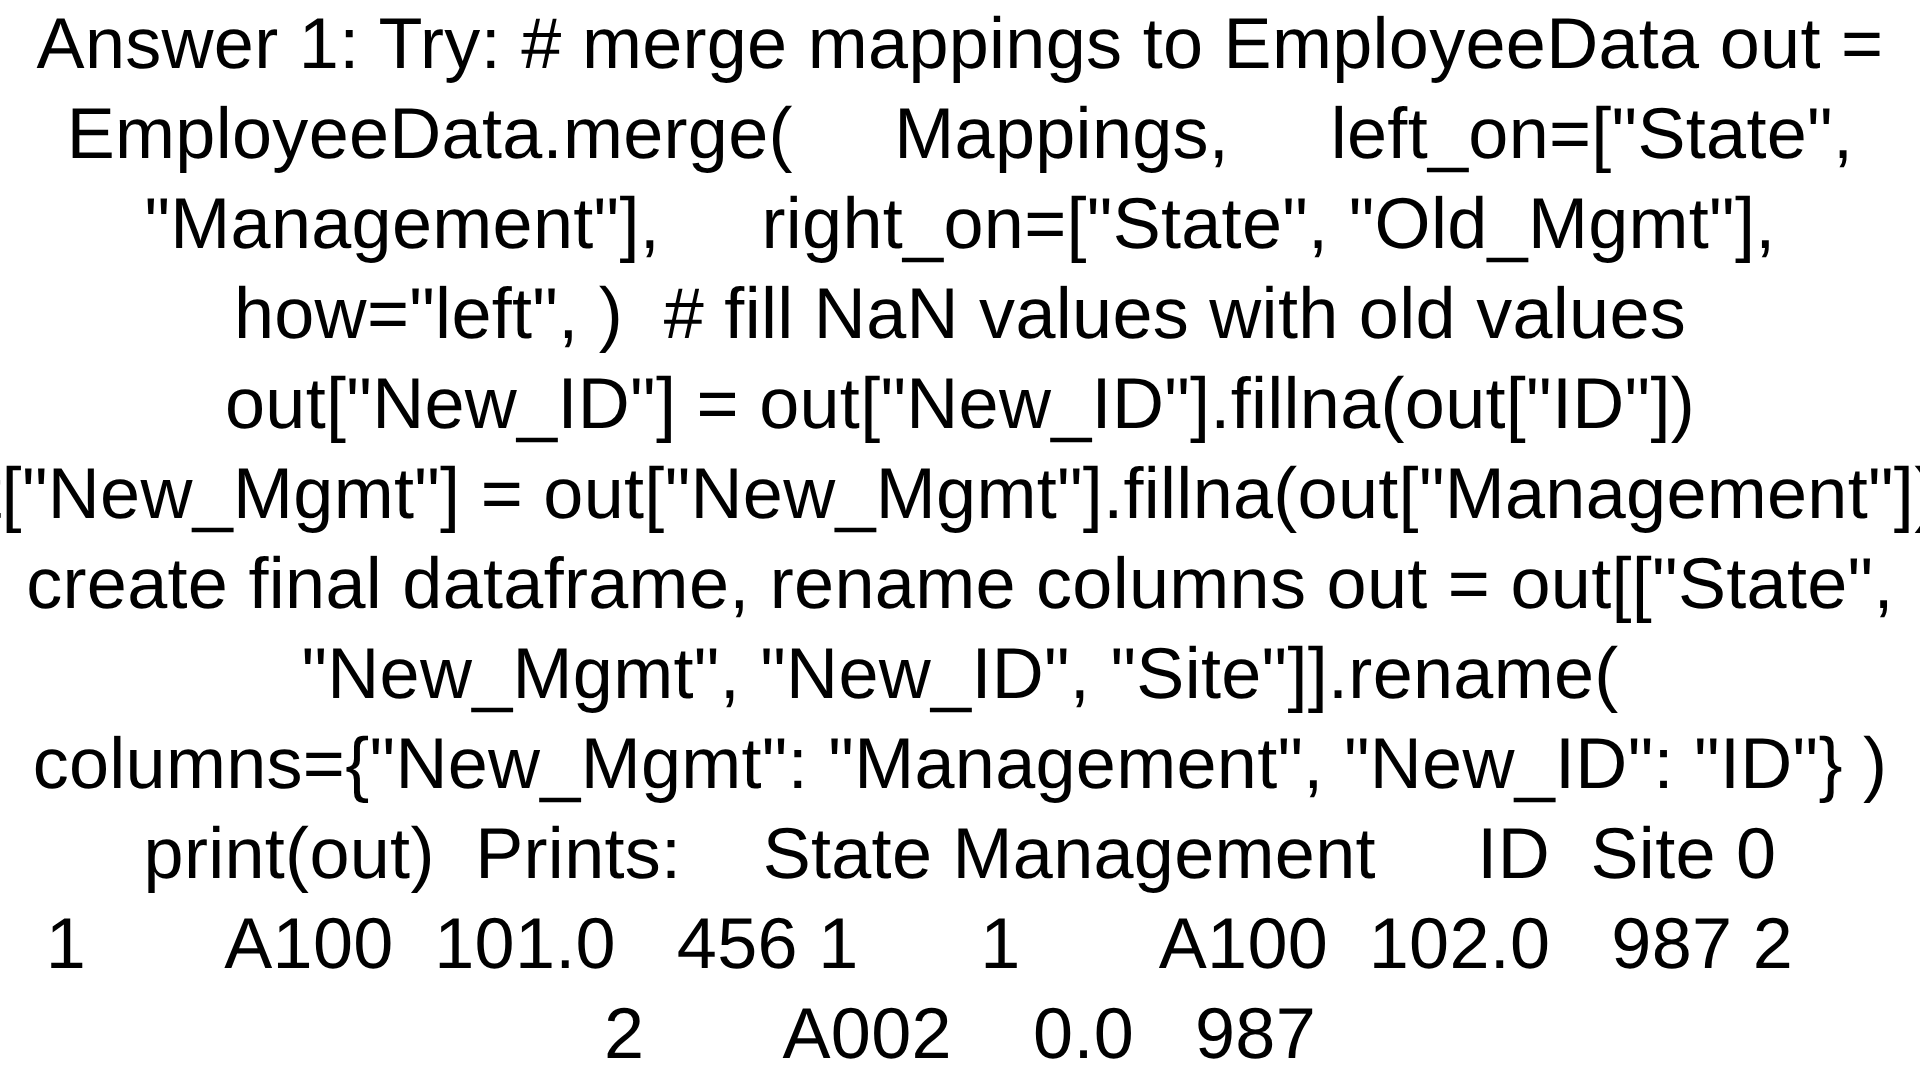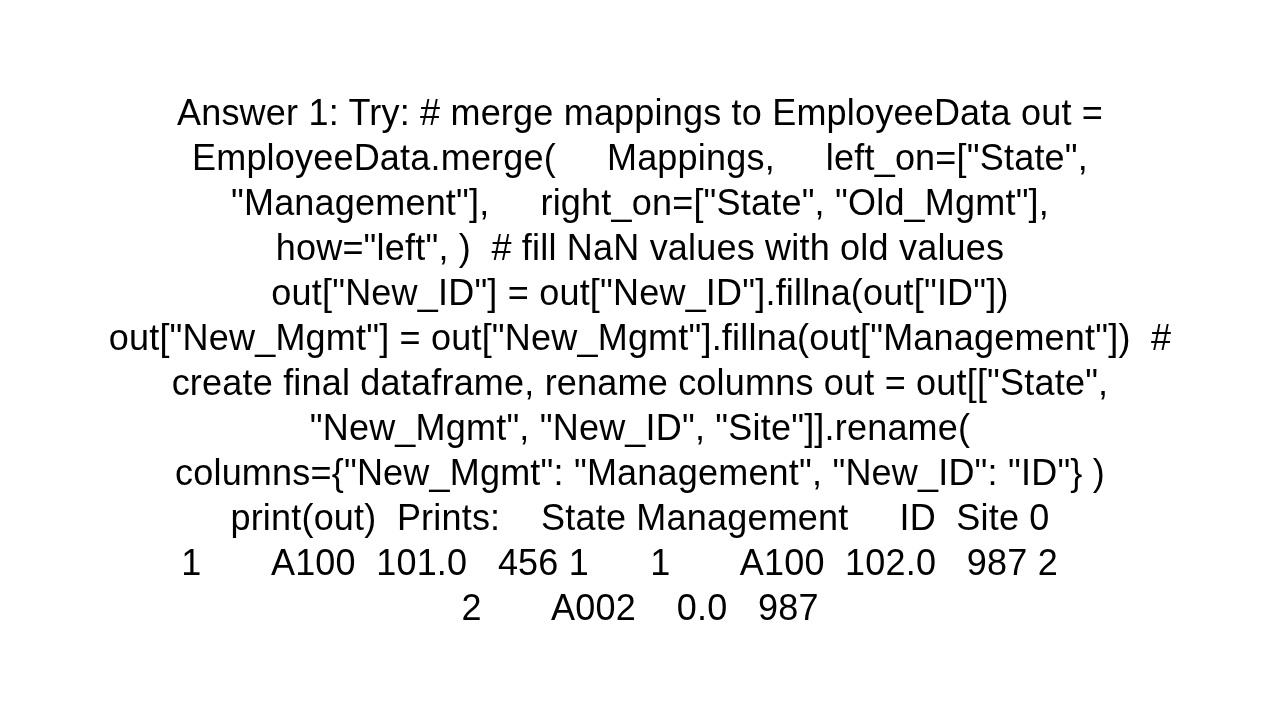--- a/index.html
+++ b/index.html
@@ -11,21 +11,21 @@
     background: #fff;
   }
   .content {
     width: 1280px;
     height: 720px;
     display: flex;
     align-items: center;
     justify-content: center;
     text-align: center;
     font-family: Arial, Helvetica, sans-serif;
-    font-size: 36px;
+    font-size: 48px;
     line-height: 1.25;
     color: #000;
     letter-spacing: 0.2px;
     font-weight: 400;
     padding: 0;
     box-sizing: border-box;
   }
   .content span {
     display: block;
     white-space: pre;

